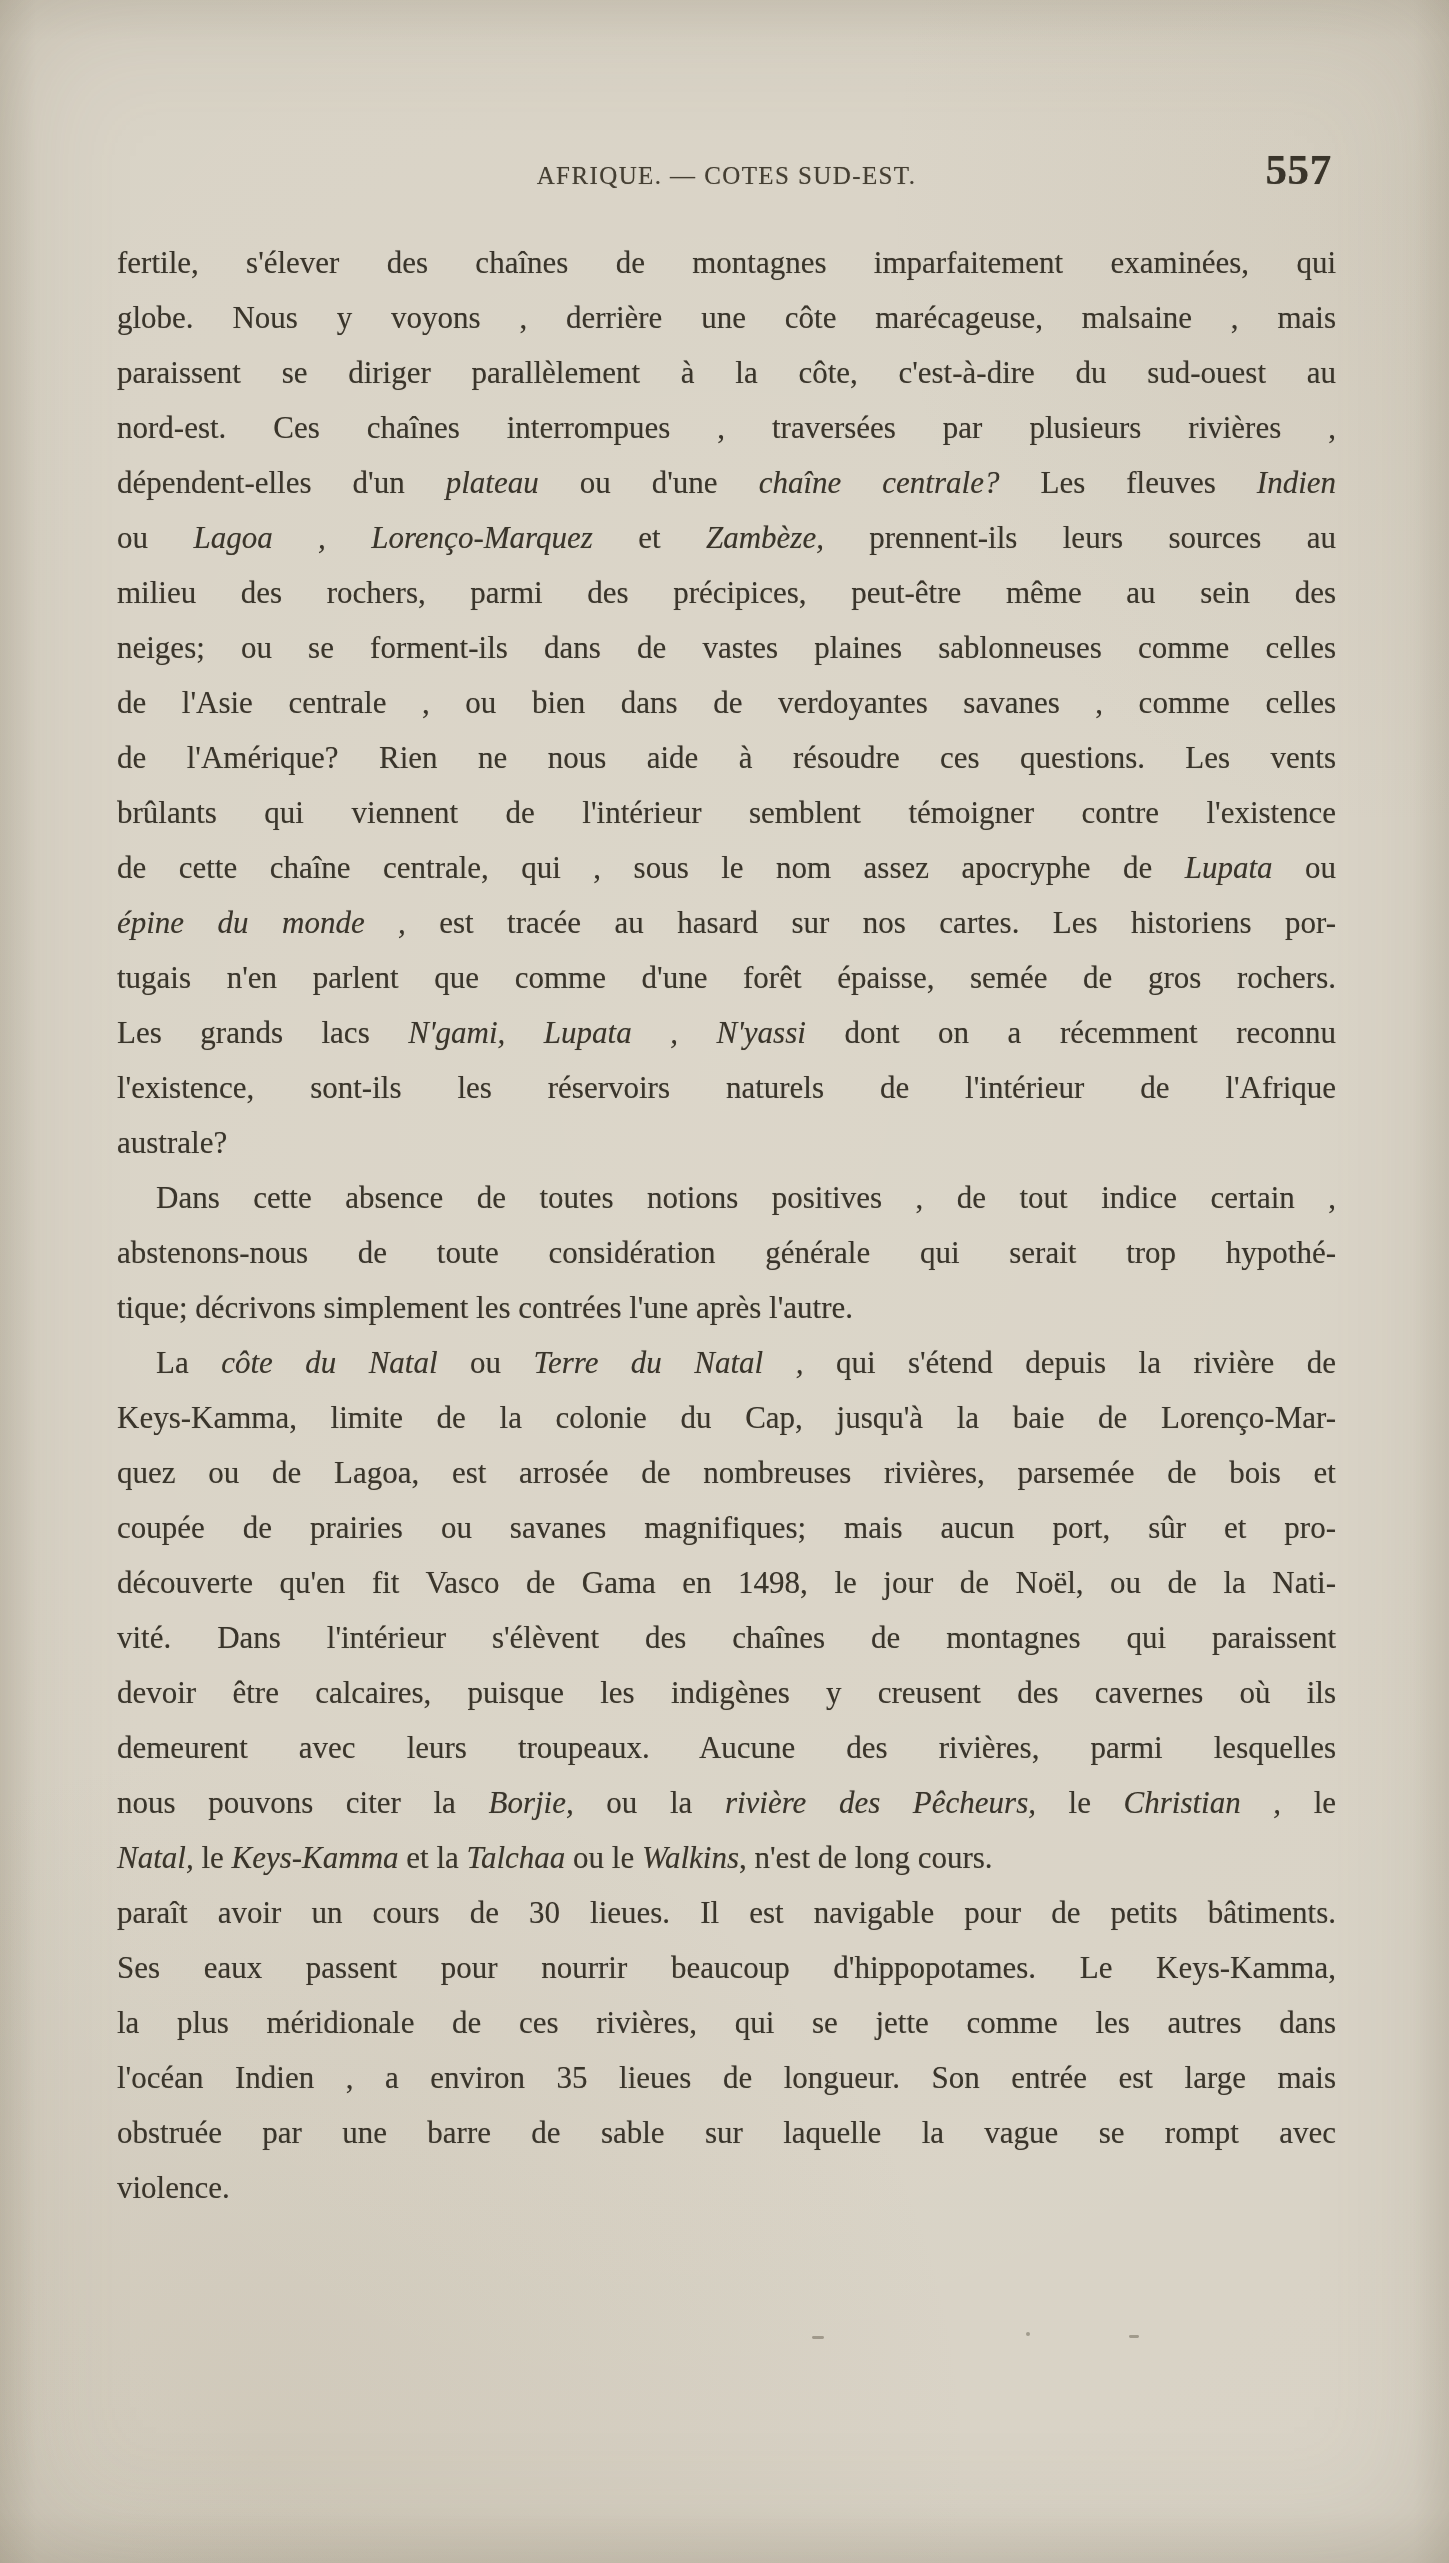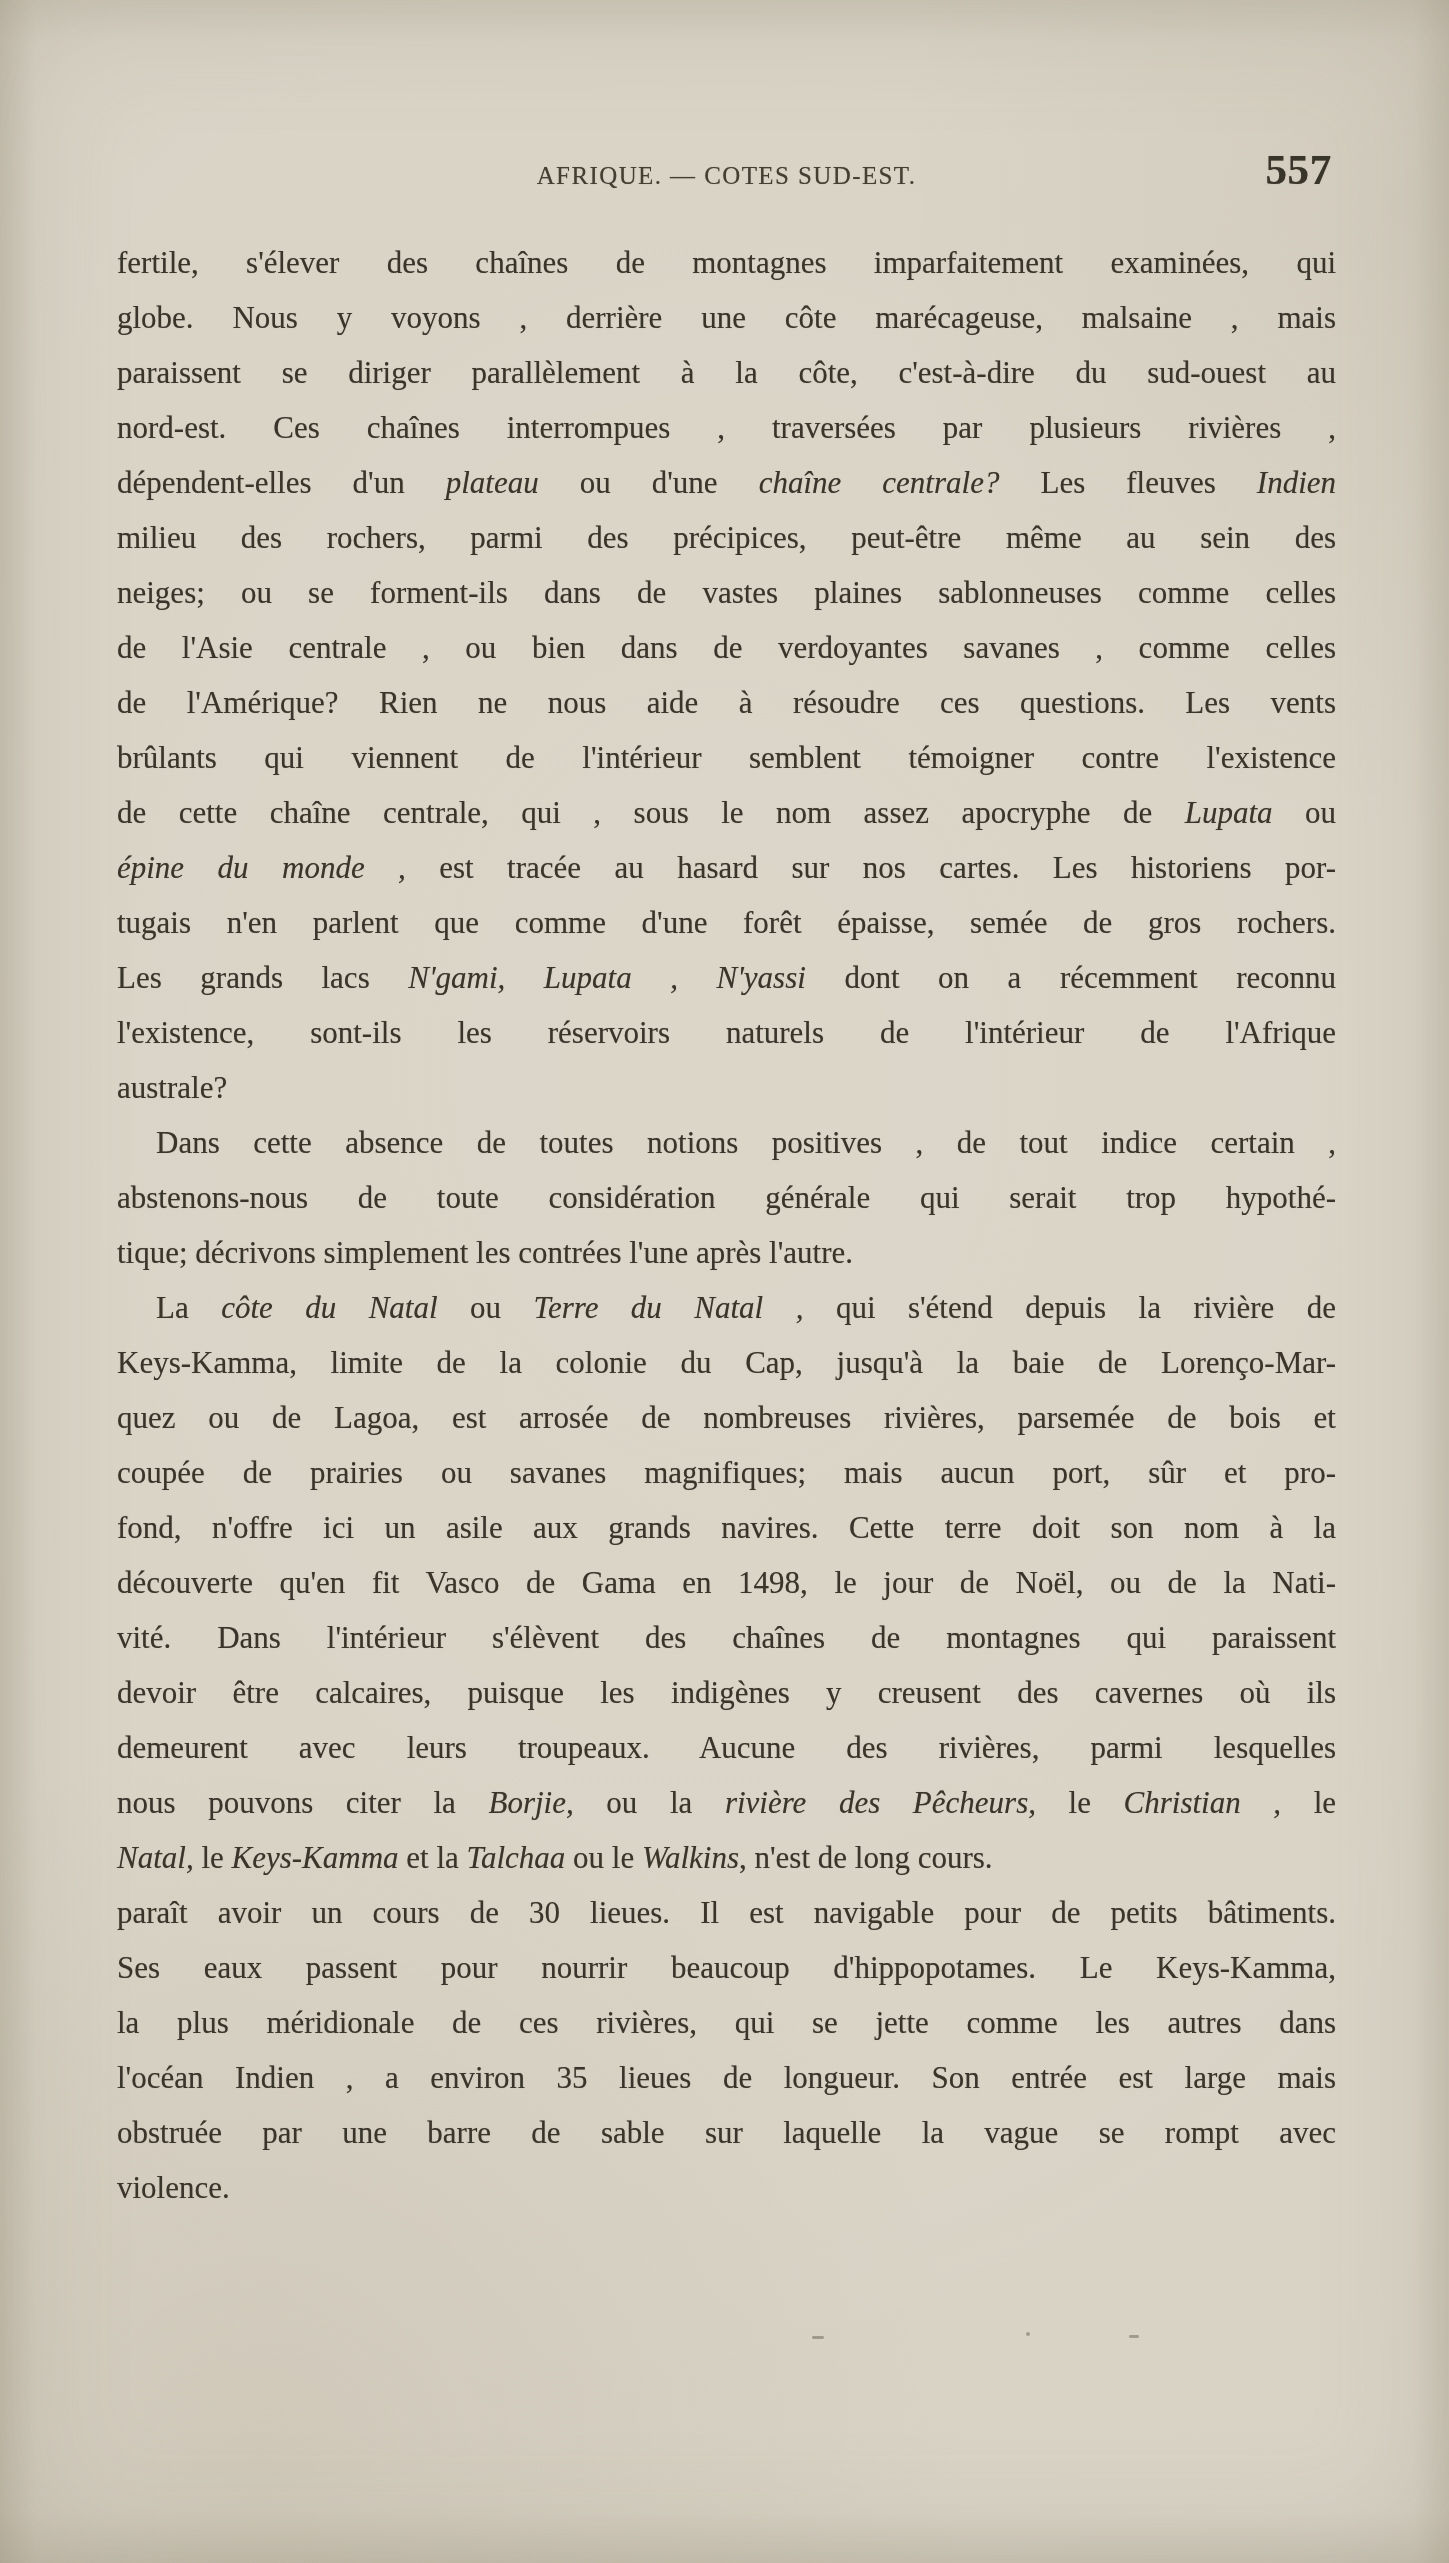--- a/index.html
+++ b/index.html
@@ -93,39 +93,39 @@
     <div class="running-title">AFRIQUE. — COTES SUD-EST.</div>
     <div class="page-number">557</div>
   </div>
 
   <div class="text-block" id="text-block">
       <div class="line"><span>fertile, s'élever des chaînes de montagnes imparfaitement examinées, qui</span></div>
       <div class="line"><span>globe. Nous y voyons , derrière une côte marécageuse, malsaine , mais</span></div>
       <div class="line"><span>paraissent se diriger parallèlement à la côte, c'est-à-dire du sud-ouest au</span></div>
       <div class="line"><span>nord-est. Ces chaînes interrompues , traversées par plusieurs rivières ,</span></div>
       <div class="line"><span>dépendent-elles d'un </span><span class="it">plateau</span><span> ou d'une </span><span class="it">chaîne centrale?</span><span> Les fleuves </span><span class="it">Indien</span></div>
+      <div class="line"><span>ou </span><span class="it">Lagoa ,</span><span> </span><span class="it">Lorenço-Marquez</span><span> et </span><span class="it">Zambèze,</span><span> prennent-ils leurs sources au</span></div>
       <div class="line"><span>milieu des rochers, parmi des précipices, peut-être même au sein des</span></div>
       <div class="line"><span>neiges; ou se forment-ils dans de vastes plaines sablonneuses comme celles</span></div>
       <div class="line"><span>de l'Asie centrale , ou bien dans de verdoyantes savanes , comme celles</span></div>
       <div class="line"><span>de l'Amérique? Rien ne nous aide à résoudre ces questions. Les vents</span></div>
       <div class="line"><span>brûlants qui viennent de l'intérieur semblent témoigner contre l'existence</span></div>
       <div class="line"><span>de cette chaîne centrale, qui , sous le nom assez apocryphe de </span><span class="it">Lupata</span><span> ou</span></div>
       <div class="line"><span class="it">épine du monde ,</span><span> est tracée au hasard sur nos cartes. Les historiens por-</span></div>
       <div class="line"><span>tugais n'en parlent que comme d'une forêt épaisse, semée de gros rochers.</span></div>
       <div class="line"><span>Les grands lacs </span><span class="it">N'gami, Lupata , N'yassi</span><span> dont on a récemment reconnu</span></div>
       <div class="line"><span>l'existence, sont-ils les réservoirs naturels de l'intérieur de l'Afrique</span></div>
       <div class="line lastline"><span>australe?</span></div>
       <div class="line indent"><span>Dans cette absence de toutes notions positives , de tout indice certain ,</span></div>
       <div class="line"><span>abstenons-nous de toute considération générale qui serait trop hypothé-</span></div>
       <div class="line lastline"><span>tique; décrivons simplement les contrées l'une après l'autre.</span></div>
       <div class="line indent"><span>La </span><span class="it">côte du Natal</span><span> ou </span><span class="it">Terre du Natal ,</span><span> qui s'étend depuis la rivière de</span></div>
       <div class="line"><span>Keys-Kamma, limite de la colonie du Cap, jusqu'à la baie de Lorenço-Mar-</span></div>
       <div class="line"><span>quez ou de Lagoa, est arrosée de nombreuses rivières, parsemée de bois et</span></div>
       <div class="line"><span>coupée de prairies ou savanes magnifiques; mais aucun port, sûr et pro-</span></div>
-      <div class="line"><span>fond, n'offre ici un asile aux grands navires. Cette terre doit son nom à la</span></div>
       <div class="line"><span>découverte qu'en fit Vasco de Gama en 1498, le jour de Noël, ou de la Nati-</span></div>
       <div class="line"><span>vité. Dans l'intérieur s'élèvent des chaînes de montagnes qui paraissent</span></div>
       <div class="line"><span>devoir être calcaires, puisque les indigènes y creusent des cavernes où ils</span></div>
       <div class="line"><span>demeurent avec leurs troupeaux. Aucune des rivières, parmi lesquelles</span></div>
       <div class="line"><span>nous pouvons citer la </span><span class="it">Borjie,</span><span> ou la </span><span class="it">rivière des Pêcheurs,</span><span> le </span><span class="it">Christian ,</span><span> le</span></div>
       <div class="line lastline"><span class="it">Natal,</span><span> le </span><span class="it">Keys-Kamma</span><span> et la </span><span class="it">Talchaa</span><span> ou le </span><span class="it">Walkins</span><span>, n'est de long cours.</span></div>
       <div class="line"><span>paraît avoir un cours de 30 lieues. Il est navigable pour de petits bâtiments.</span></div>
       <div class="line"><span>Ses eaux passent pour nourrir beaucoup d'hippopotames. Le Keys-Kamma,</span></div>
       <div class="line"><span>la plus méridionale de ces rivières, qui se jette comme les autres dans</span></div>
       <div class="line"><span>l'océan Indien , a environ 35 lieues de longueur. Son entrée est large mais</span></div>

